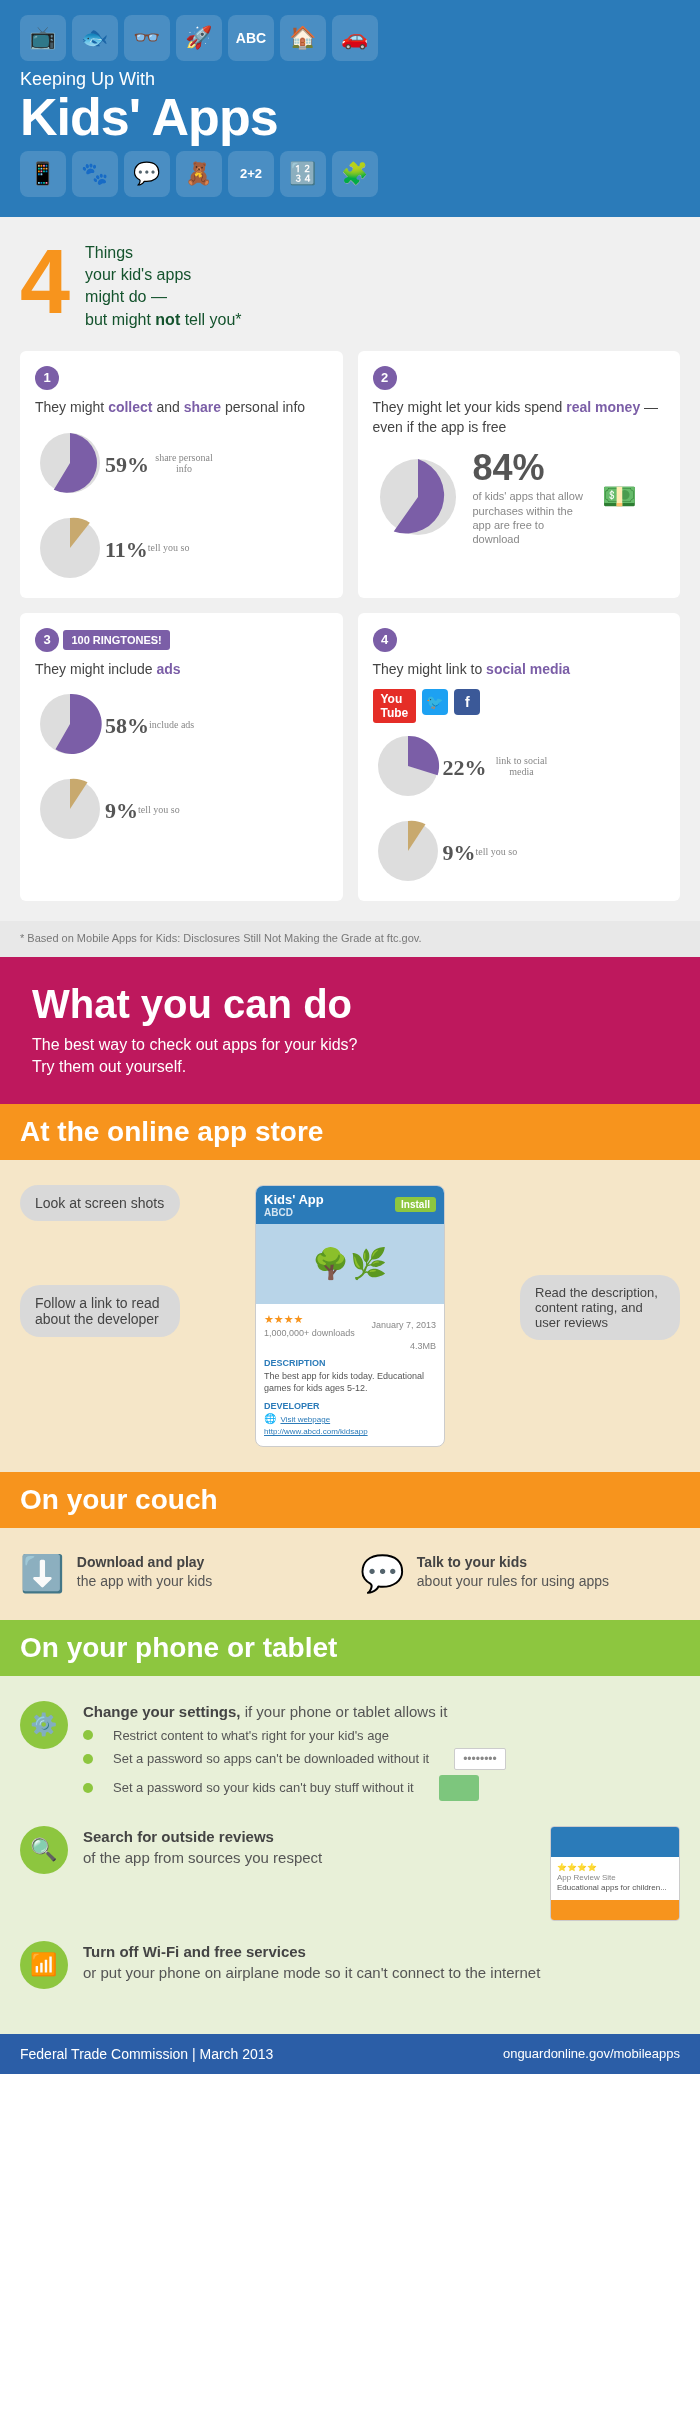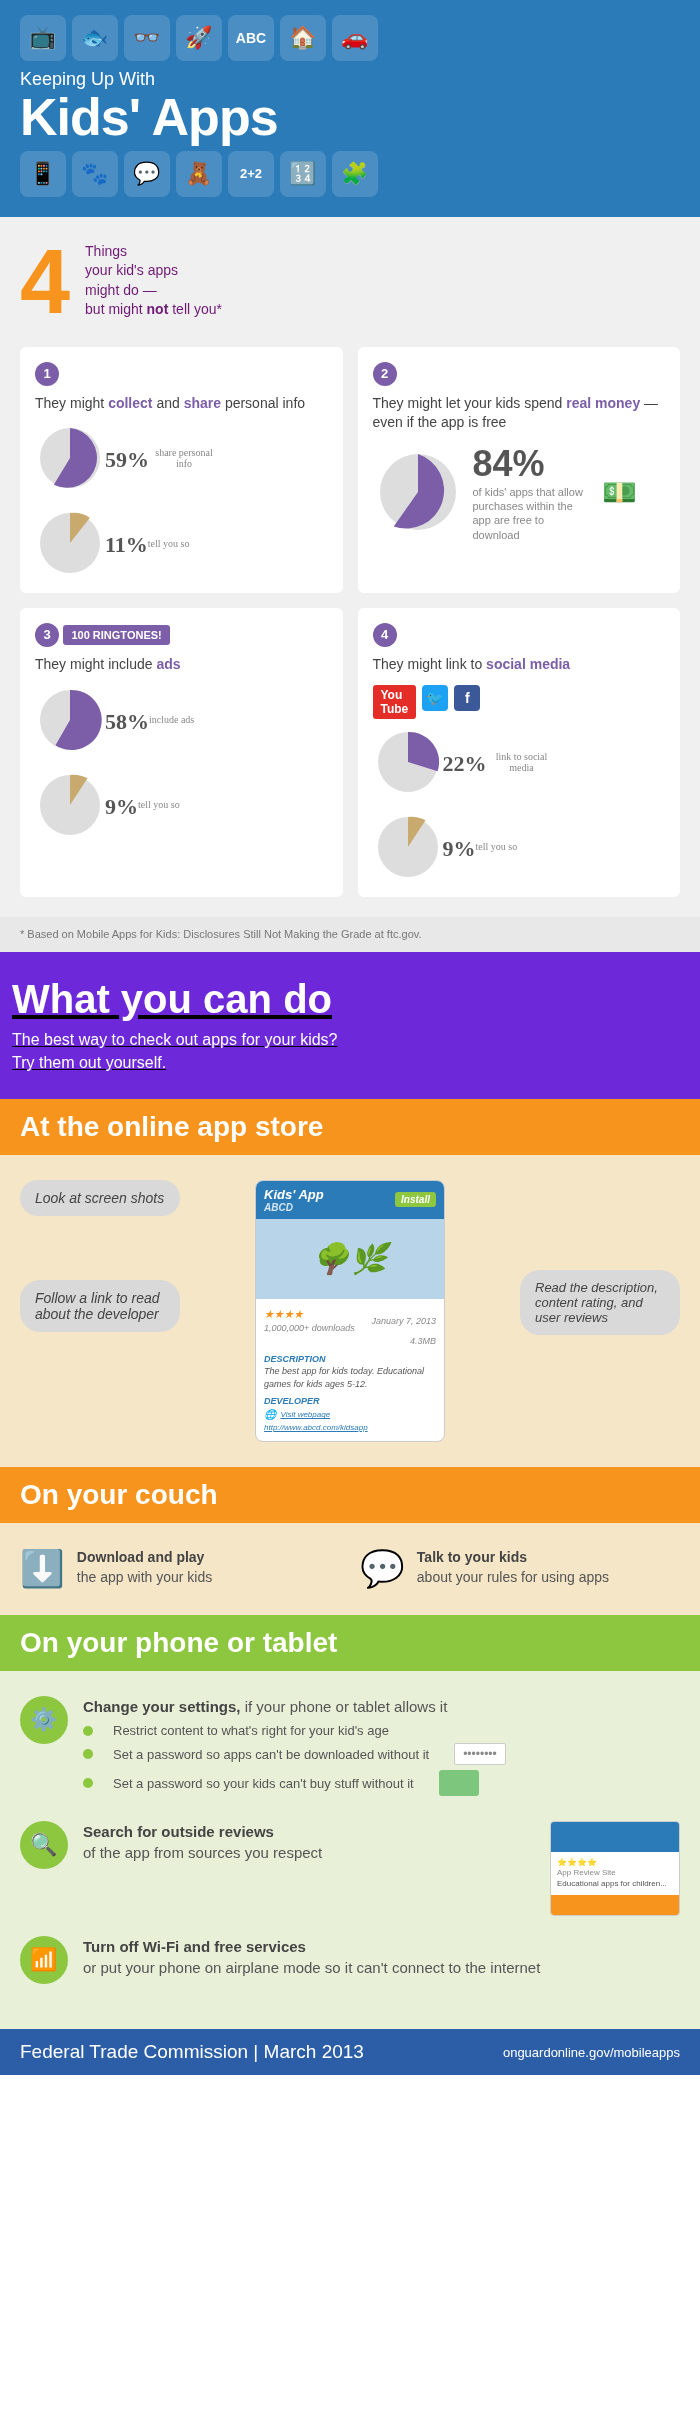--- a/index.html
+++ b/index.html
@@ -54,22 +54,22 @@
       gap: 15px;
       margin-bottom: 20px;
     }
     .big-number-4 {
       font-size: 90px;
       font-weight: 900;
       color: #f7941d;
       line-height: 1;
     }
     .four-things-text {
-      font-size: 14px;
-      color: #701a75;
+      font-size: 16px;
+      color: #14532d;
       line-height: 1.4;
       padding-top: 5px;
     }
 
     .things-grid {
       display: grid;
       grid-template-columns: 1fr 1fr;
       gap: 15px;
     }
 
@@ -184,23 +184,22 @@
     .footnote {
       background: #e8e8e8;
       padding: 10px 20px;
       font-size: 11px;
       color: #777;
       line-height: 1.4;
     }
 
     
     .what-you-can-do {
-      background: #6d28d9;
-      padding: 25px 12px;
-      text-decoration: underline;
+      background: #be185d;
+      padding: 25px 32px;
     }
     .what-you-can-do h2 {
       color: #fff;
       font-size: 40px;
       font-weight: 900;
       line-height: 1.1;
       margin-bottom: 8px;
     }
     .what-you-can-do p {
       color: #fff;
@@ -229,21 +228,20 @@
       font-weight: 900;
     }
 
     
     .app-store-section {
       background: #f5e6c8;
       padding: 25px 20px;
       display: flex;
       gap: 20px;
       align-items: flex-start;
-      font-style: italic;
     }
     .app-store-tips {
       display: flex;
       flex-direction: column;
       gap: 12px;
       flex: 1;
     }
     .tip-bubble {
       background: #d9d9d9;
       border-radius: 20px;
@@ -457,21 +455,21 @@
     
     .footer {
       background: #2b5ea7;
       padding: 12px 20px;
       display: flex;
       justify-content: space-between;
       align-items: center;
     }
     .footer-left {
       color: #fff;
-      font-size: 19px;
+      font-size: 14px;
     }
     .footer-right {
       color: #fff;
       font-size: 13px;
     }
   </style>
 </head>
 <body>
 
 <div class="header">

